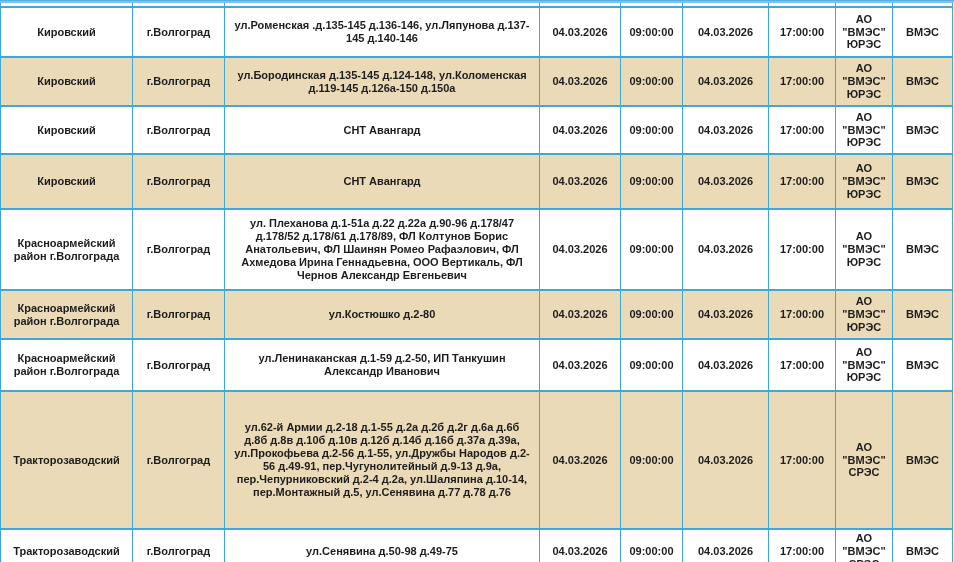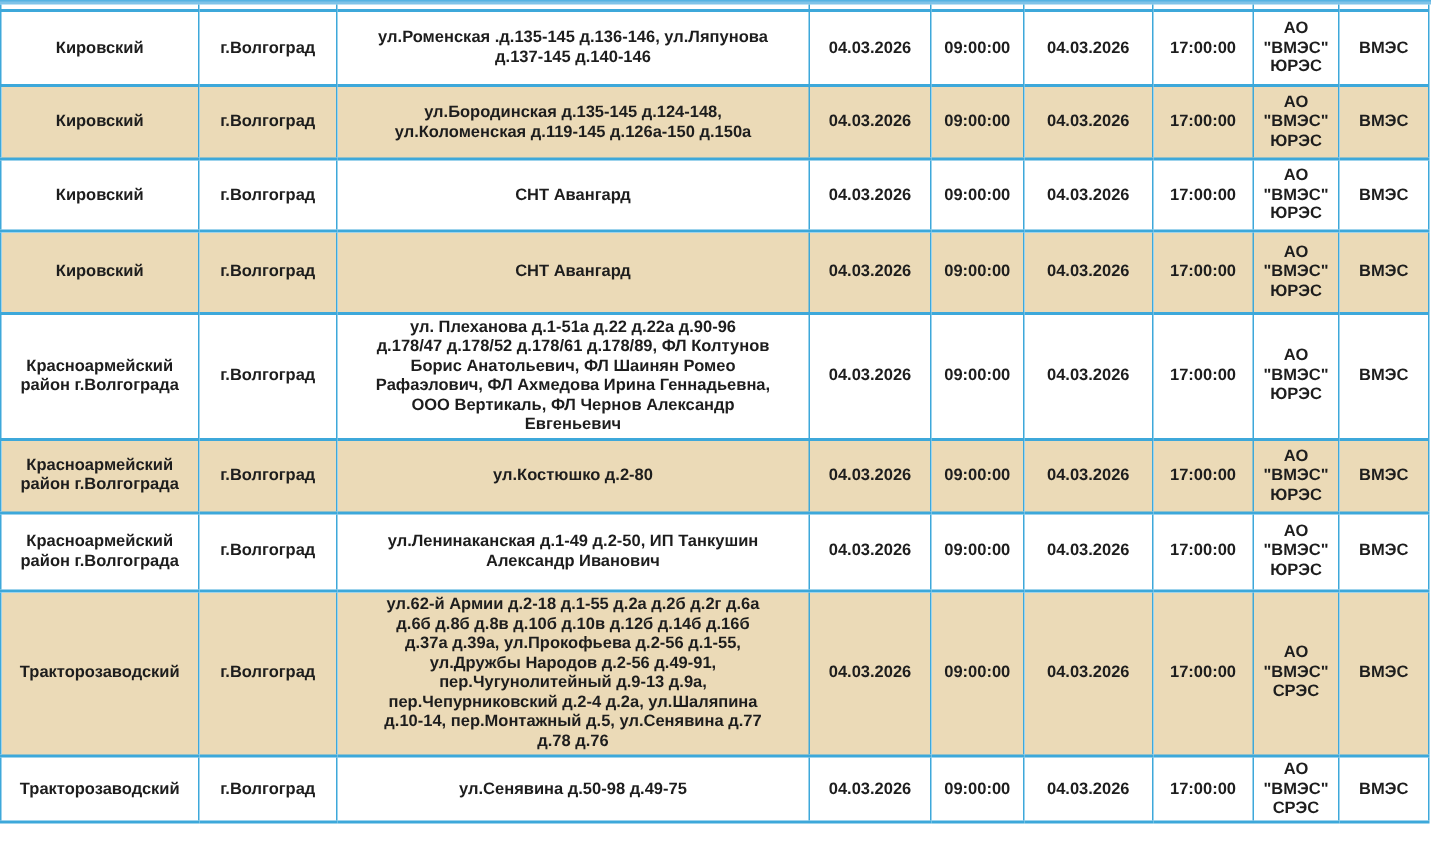--- a/index.html
+++ b/index.html
@@ -36,31 +36,31 @@
     text-align: center;
     vertical-align: middle;
     padding: 2px 5px;
     line-height: 1.18;
     overflow: hidden;
     word-wrap: break-word;
   }
   tr.w td { background: #ffffff; }
   tr.b td { background: var(--beige); }
   tr.sliver td { height: 4px; padding: 0; border-top-width: 0; background: #ffffff; }
-  td.c-addresses { padding: 2px 25px; }
+  td.c-addresses { padding: 2px 8px; }
   td.c-org { padding: 2px 2px; }
   td.c-date_start, td.c-time_start, td.c-date_end, td.c-time_end, td.c-network { white-space: nowrap; }
   tr.r0 td { height: 50px; }
   tr.r1 td { height: 49px; }
   tr.r2 td { height: 48px; }
   tr.r3 td { height: 55px; }
   tr.r4 td { height: 81px; }
   tr.r5 td { height: 49px; }
   tr.r6 td { height: 52px; }
-  tr.r7 td { height: 107px; }
+  tr.r7 td { height: 138px; }
   tr.r8 td { height: 42px; }
 </style>
 </head>
 <body>
 
 <div class="top-band"></div>
 
 <table class="schedule">
   <colgroup>
     <col style="width:132px">
@@ -147,21 +147,21 @@
         <td class="c-date_start">04.03.2026</td>
         <td class="c-time_start">09:00:00</td>
         <td class="c-date_end">04.03.2026</td>
         <td class="c-time_end">17:00:00</td>
         <td class="c-org">АО "ВМЭС" ЮРЭС</td>
         <td class="c-network">ВМЭС</td>
       </tr>
       <tr class="r6 w">
         <td class="c-district">Красноармейский район г.Волгограда</td>
         <td class="c-city">г.Волгоград</td>
-        <td class="c-addresses">ул.Ленинаканская д.1-49 д.2-50, ИП Танкушин Александр Иванович</td>
+        <td class="c-addresses">ул.Ленинаканская д.1-59 д.2-50, ИП Танкушин Александр Иванович</td>
         <td class="c-date_start">04.03.2026</td>
         <td class="c-time_start">09:00:00</td>
         <td class="c-date_end">04.03.2026</td>
         <td class="c-time_end">17:00:00</td>
         <td class="c-org">АО "ВМЭС" ЮРЭС</td>
         <td class="c-network">ВМЭС</td>
       </tr>
       <tr class="r7 b">
         <td class="c-district">Тракторозаводский</td>
         <td class="c-city">г.Волгоград</td>

